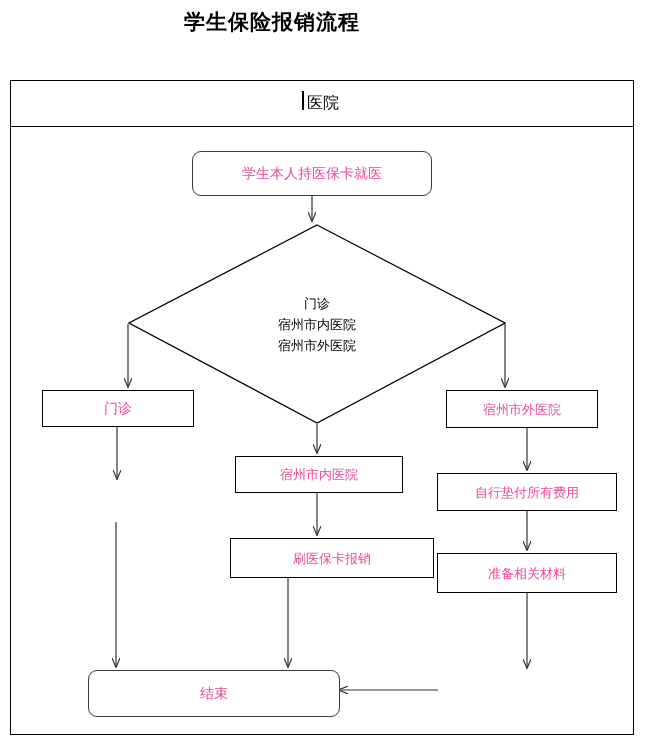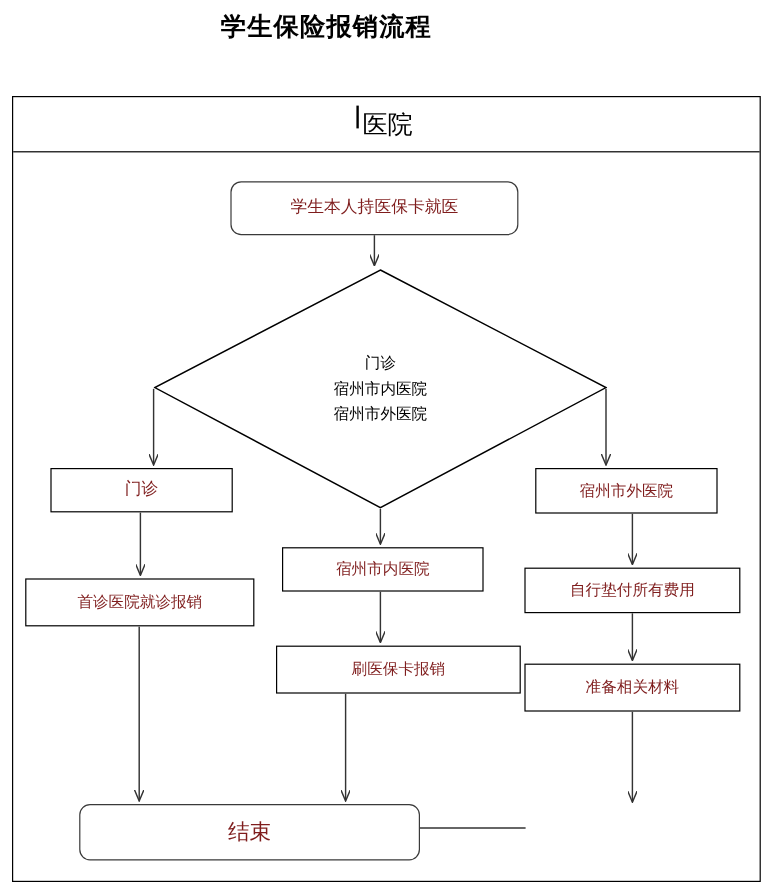--- a/index.html
+++ b/index.html
@@ -52,21 +52,21 @@
     top: 0;
     width: 100%;
     height: 46px;
     border-bottom: 1.5px solid #000000;
     box-sizing: border-box;
     display: flex;
     align-items: center;
     justify-content: center;
   }
   .lane-header-text {
-    font-size: 21px;
+    font-size: 16px;
     color: #000000;
     font-family: "DejaVu Sans", "Liberation Sans", sans-serif;
     position: relative;
     padding-left: 2px;
   }
   .caret {
     position: absolute;
     left: -3px;
     top: -2px;
     width: 2px;
@@ -82,21 +82,21 @@
     pointer-events: none;
   }
   
   .node {
     position: absolute;
     box-sizing: border-box;
     display: flex;
     align-items: center;
     justify-content: center;
     text-align: center;
-    color: #7f1d1d;
+    color: #ec4899;
     background: #ffffff;
     font-size: 13px;
     line-height: 17px;
   }
   .rect {
     border: 1px solid #000000;
   }
   .rounded {
     border: 1.2px solid #3a3a3a;
     border-radius: 9px;
@@ -120,21 +120,21 @@
   #n-start   { left: 192px; top: 151px; width: 240px; height: 45px; font-size: 14px; }
   #n-diamond { left: 128px; top: 224px; width: 378px; height: 200px; }
   #n-outpatient     { left: 42px;  top: 390px; width: 152px; height: 37px; font-size: 14px; }
   #n-first-hospital { left: 21px;  top: 482px; width: 191px; height: 40px; }
   #n-in-city        { left: 235px; top: 456px; width: 168px; height: 37px; }
   #n-swipe-card     { left: 230px; top: 538px; width: 204px; height: 40px; }
   #n-out-city       { left: 446px; top: 390px; width: 152px; height: 38px; }
   #n-self-pay       { left: 437px; top: 473px; width: 180px; height: 38px; }
   #n-materials      { left: 437px; top: 553px; width: 180px; height: 40px; }
   #n-claim          { left: 438px; top: 671px; width: 182px; height: 38px; }
-  #n-end     { left: 66px;  top: 670px; width: 284px; height: 47px; font-size: 18px; }
+  #n-end     { left: 88px;  top: 670px; width: 252px; height: 47px; font-size: 14px; }
 </style>
 </head>
 <body>
 
 <div id="page">
 
   <div class="doc-title">学生保险报销流程</div>
 
   <div class="lane">
     <div class="lane-header">
@@ -183,21 +183,20 @@
     <svg width="378" height="200" viewBox="0 0 378 200" style="position:absolute;left:0;top:0;" xmlns="http://www.w3.org/2000/svg">
       <polygon points="189,1 377,99 189,199 1,99" fill="#ffffff" stroke="#000000" stroke-width="1.2"></polygon>
     </svg>
     <div class="diamond-text">门诊
 宿州市内医院
 宿州市外医院</div>
   </div>
 
   <div class="node rounded" id="n-start">学生本人持医保卡就医</div>
   <div class="node rect" id="n-outpatient">门诊</div>
-  <div class="node rect" id="n-first-hospital">首诊医院就诊报销</div>
   <div class="node rect" id="n-in-city">宿州市内医院</div>
   <div class="node rect" id="n-swipe-card">刷医保卡报销</div>
   <div class="node rect" id="n-out-city">宿州市外医院</div>
   <div class="node rect" id="n-self-pay">自行垫付所有费用</div>
   <div class="node rect" id="n-materials">准备相关材料</div>
   <div class="node rounded" id="n-end">结束</div>
 
 </div>
 
 </body></html>

